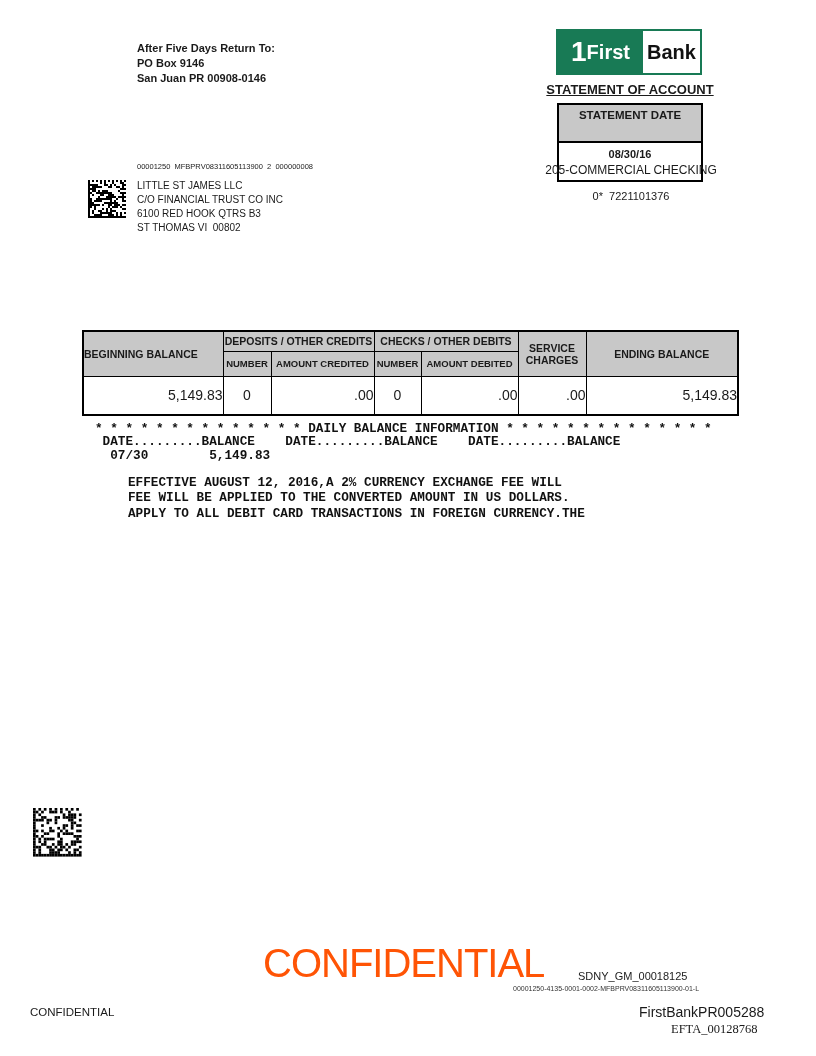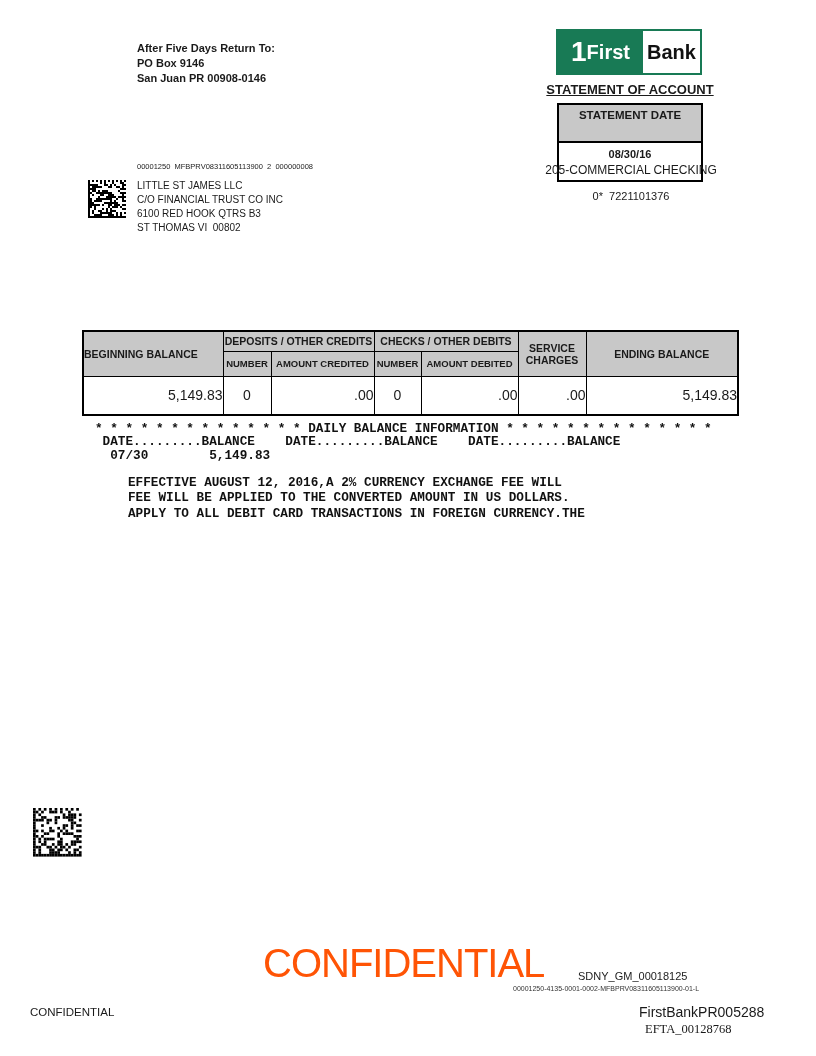--- a/index.html
+++ b/index.html
@@ -56,21 +56,21 @@
   .dm{line-height:0;}
   .dm-top{left:88px;top:180px;}
   .dm-bottom{left:33px;top:808px;}
 
   
   .conf-big{left:263px;top:941px;font-size:40px;color:#ff5405;letter-spacing:-1px;}
   .sdny{left:578px;top:970px;font-size:11px;color:#222;}
   .doc-code{left:513px;top:985px;font-size:7px;color:#333;}
   .foot-conf{left:30px;top:1006px;font-size:11.5px;}
   .foot-bates{left:639px;top:1004px;font-size:14px;}
-  .foot-efta{left:645px;top:1022px;font-size:12.5px;font-family:"Liberation Serif",serif;}
+  .foot-efta{left:671px;top:1022px;font-size:12.5px;font-family:"Liberation Serif",serif;}
 </style>
 </head>
 <body>
 
 <div class="abs return-to">
   <div>After Five Days Return To:</div>
   <div>PO Box 9146</div>
   <div>San Juan PR 00908-0146</div>
 </div>
 

